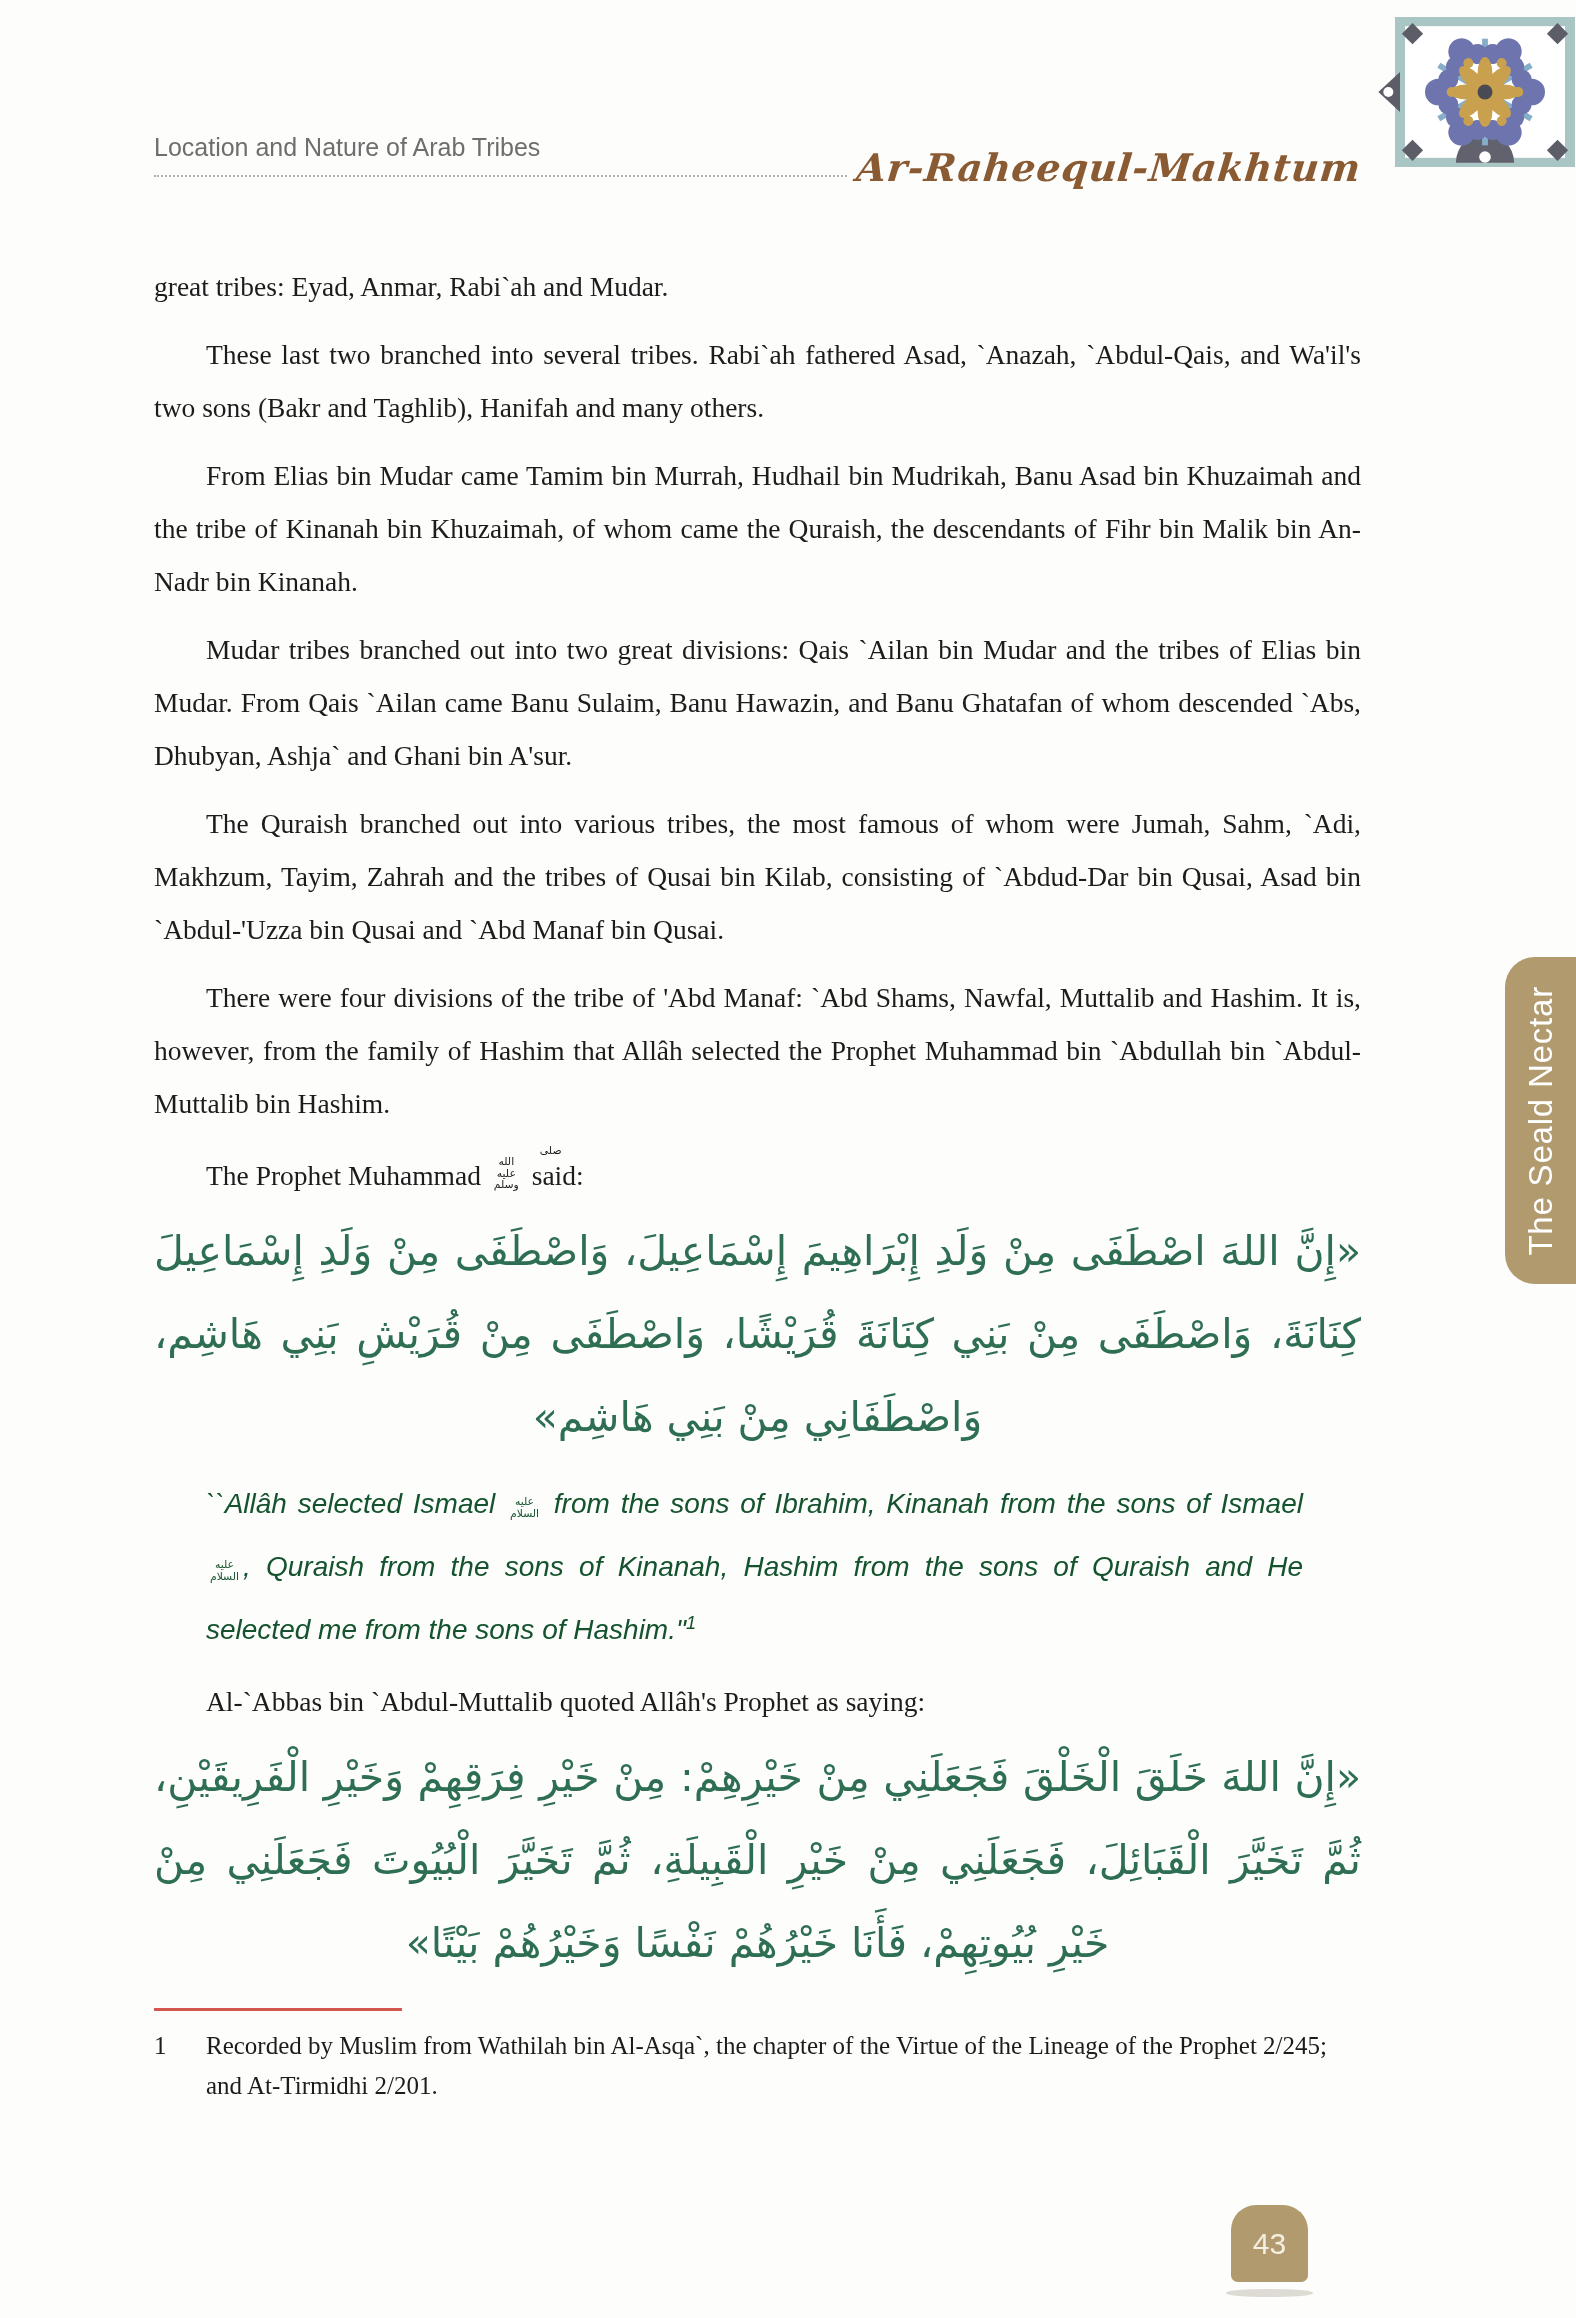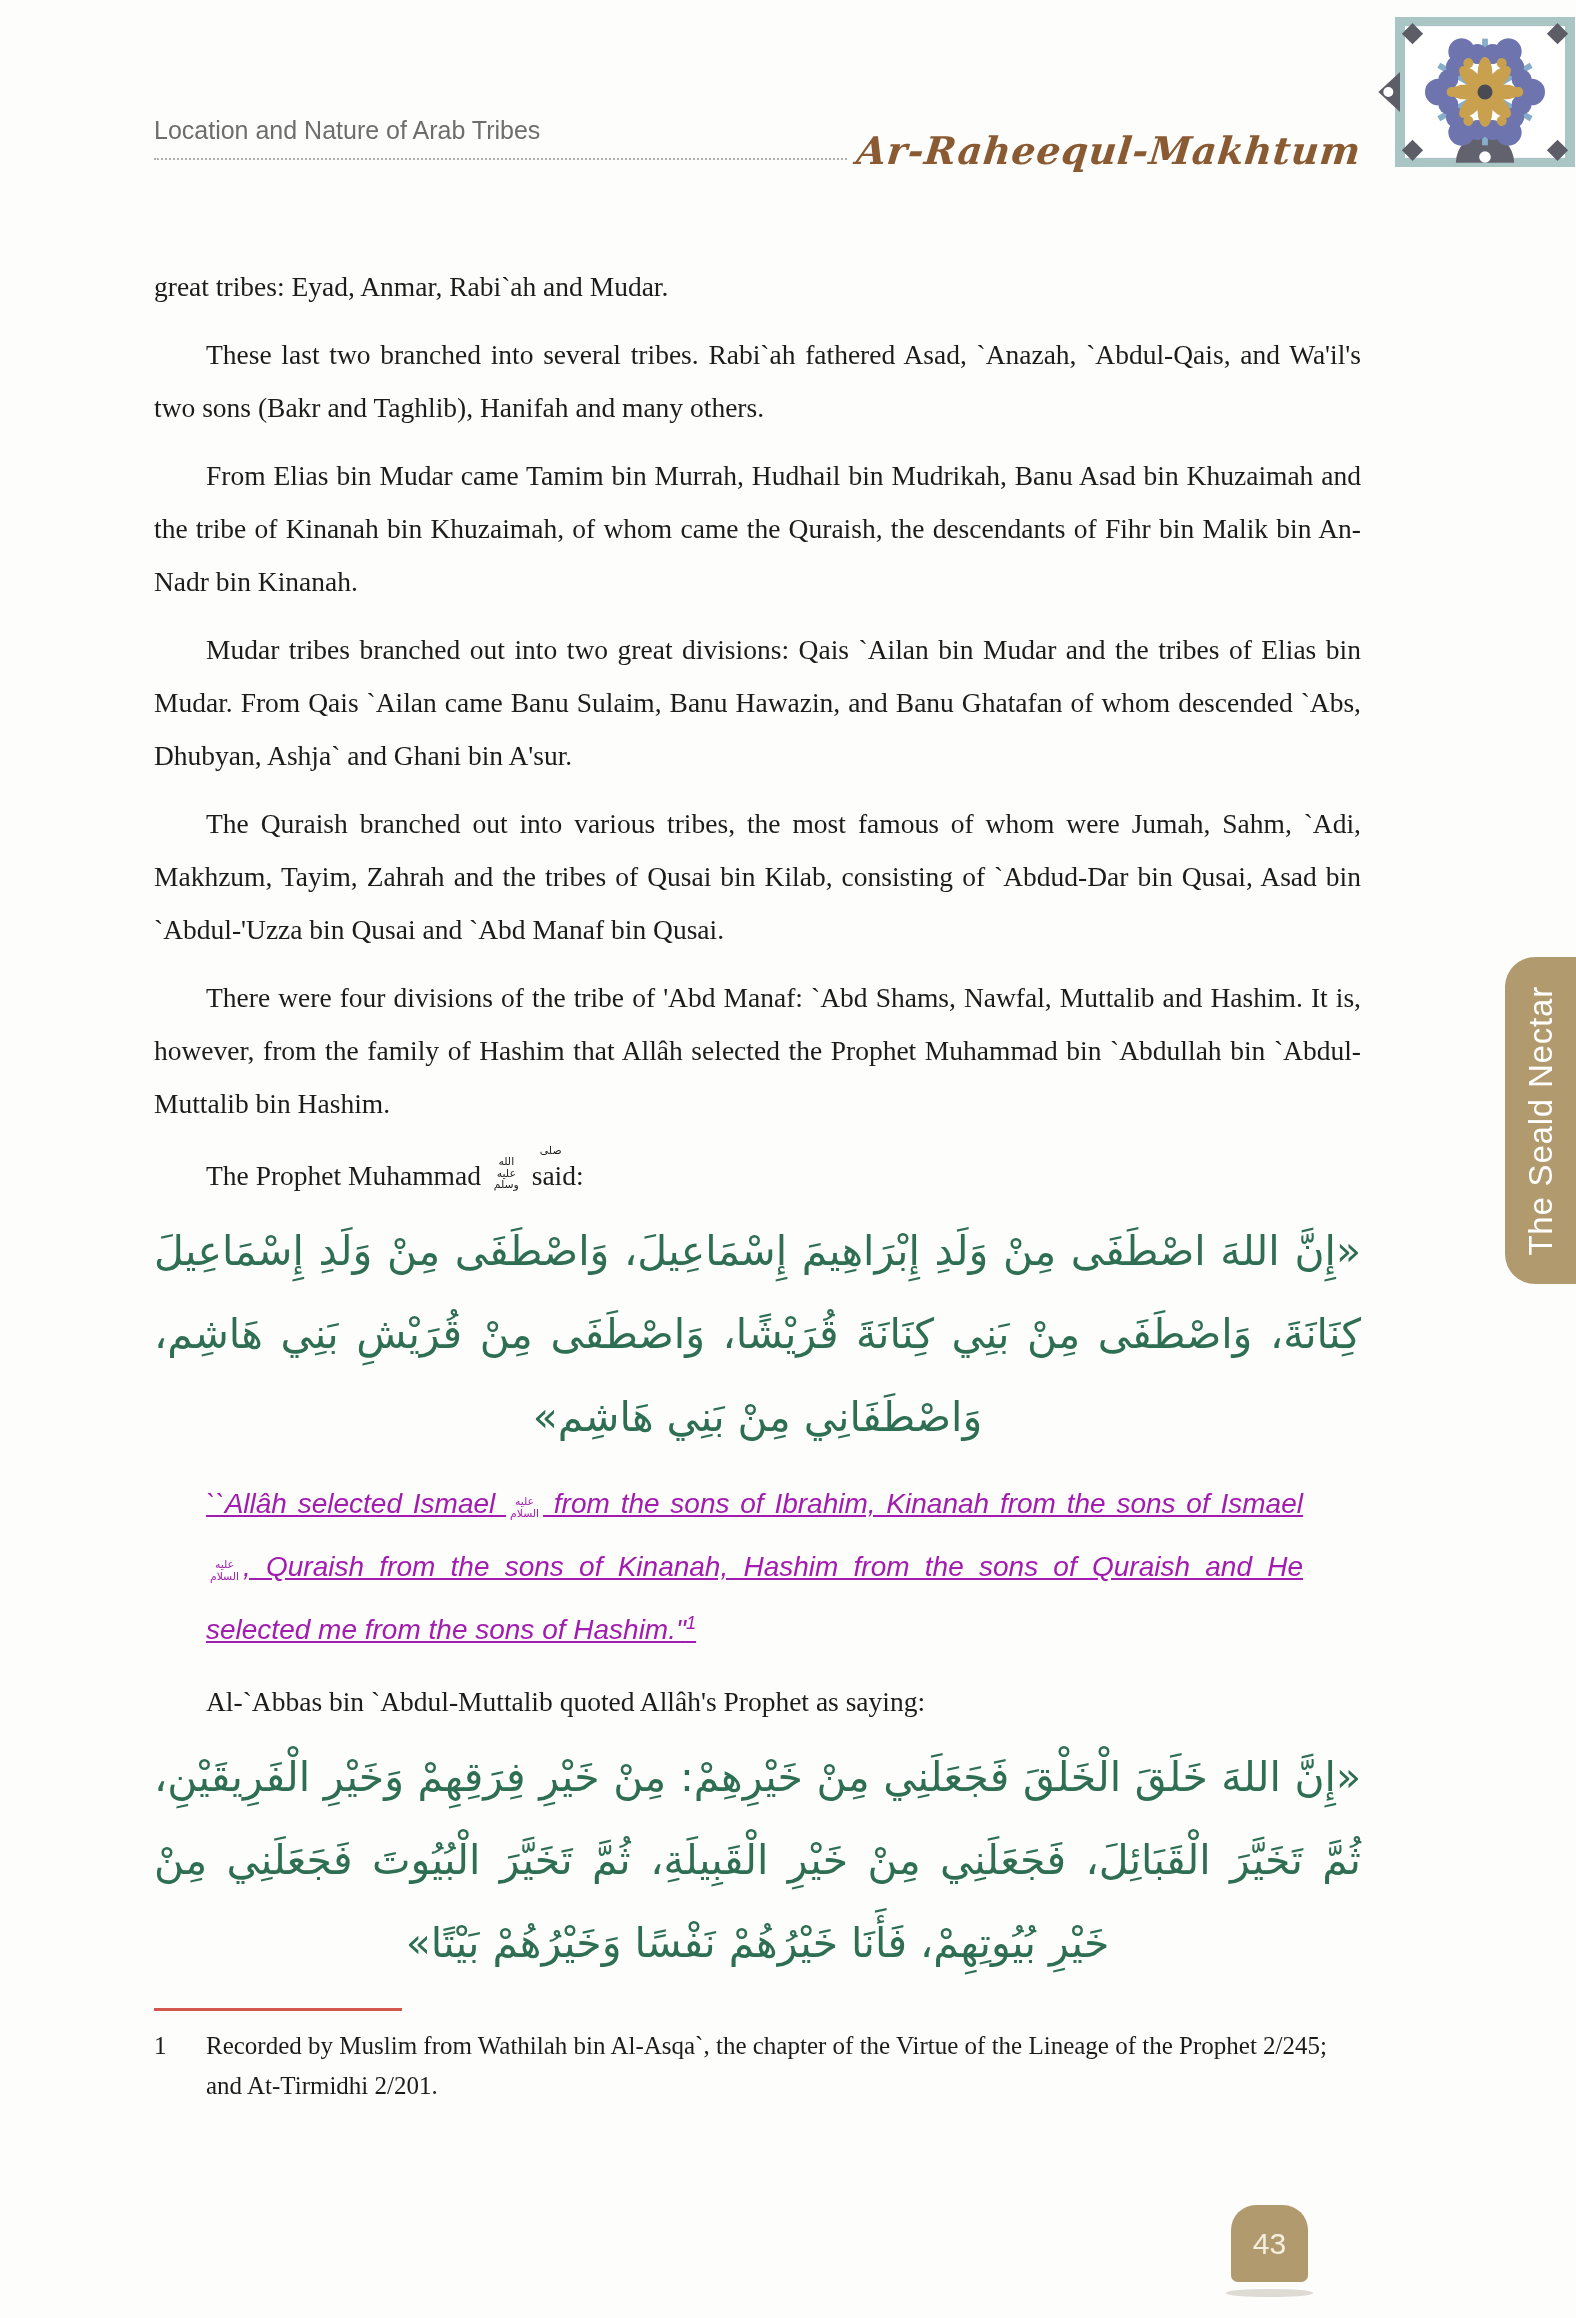--- a/index.html
+++ b/index.html
@@ -3,21 +3,21 @@
 <meta charset="utf-8">
 <style>
   html,body { margin:0; padding:0; background:#e8e8e8; }
   .page {
     position:relative; width:1577px; height:2319px;
     background:#fdfdfc; overflow:hidden;
     font-family:"Liberation Serif", serif;
   }
 
   
-  .header { position:absolute; left:154px; width:1207px; top:115px; display:flex; align-items:flex-end; }
+  .header { position:absolute; left:154px; width:1207px; top:132px; display:flex; align-items:flex-end; }
   .header-left {
     flex:1; border-bottom:2.5px dotted #b0b0ae; padding-bottom:13.3px;
     font-family:"Liberation Sans", sans-serif; font-size:25px; color:#6e6e6e;
   }
   .script-title {
     font-family:"DejaVu Serif", serif; font-style:italic; font-weight:bold;
     color:#8a5a33; font-size:38px; white-space:nowrap; margin-left:10px;
     transform:translateY(13.3px) skewX(-6deg); letter-spacing:0.8px;
   }
 
@@ -34,22 +34,22 @@
   .intro { text-indent:52px; font-size:27.5px; line-height:53px; color:#1c1c1c; margin:5px 0 8.3px 0; }
 
   .arabic {
     direction:rtl; font-family:"DejaVu Sans", sans-serif;
     font-size:41px; line-height:83px; color:#2e6e52;
     text-align:justify; text-align-last:center; margin:6.7px 0 13.3px 0;
   }
 
   .translation {
     font-family:"Liberation Sans", sans-serif; font-style:italic;
-    font-size:28px; line-height:63px; color:#a21caf;
-    margin:1.7px 58px 13.3px 52px; text-align:justify;text-decoration:underline;
+    font-size:28px; line-height:63px; color:#14532d;
+    margin:1.7px 58px 13.3px 52px; text-align:justify;
   }
   .honorific {
     display:inline-block; width:37px; font-size:10.8px; line-height:1.05;
     text-align:center; vertical-align:-3.3px;
     font-family:"DejaVu Sans", sans-serif; font-style:normal;
   }
   .fn-ref { font-size:18.3px; line-height:0; }
 
   .footnote-rule { width:248px; height:3.3px; background:#d4574e; margin:23px 0 15px 0; }
   .footnote { display:flex; font-size:25px; line-height:40px; color:#1c1c1c; }

